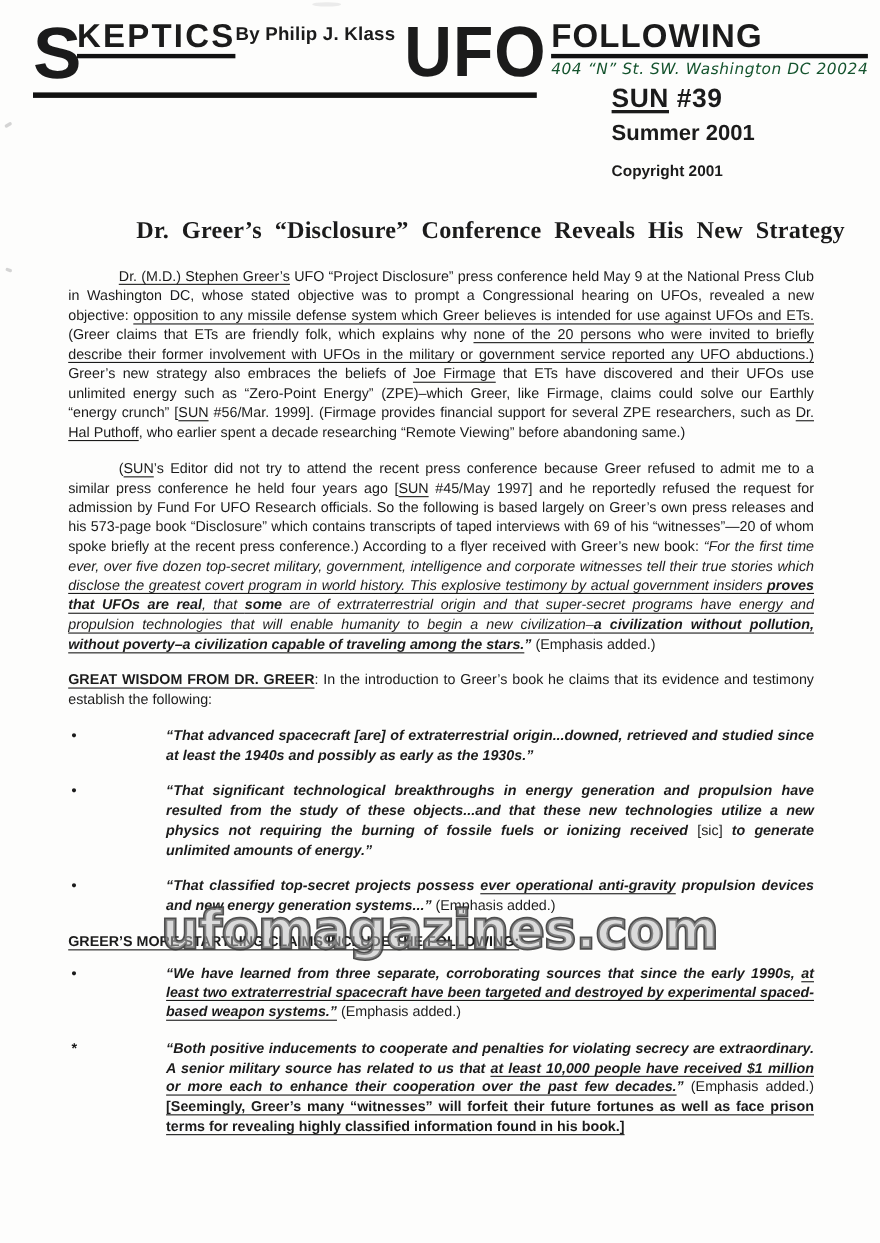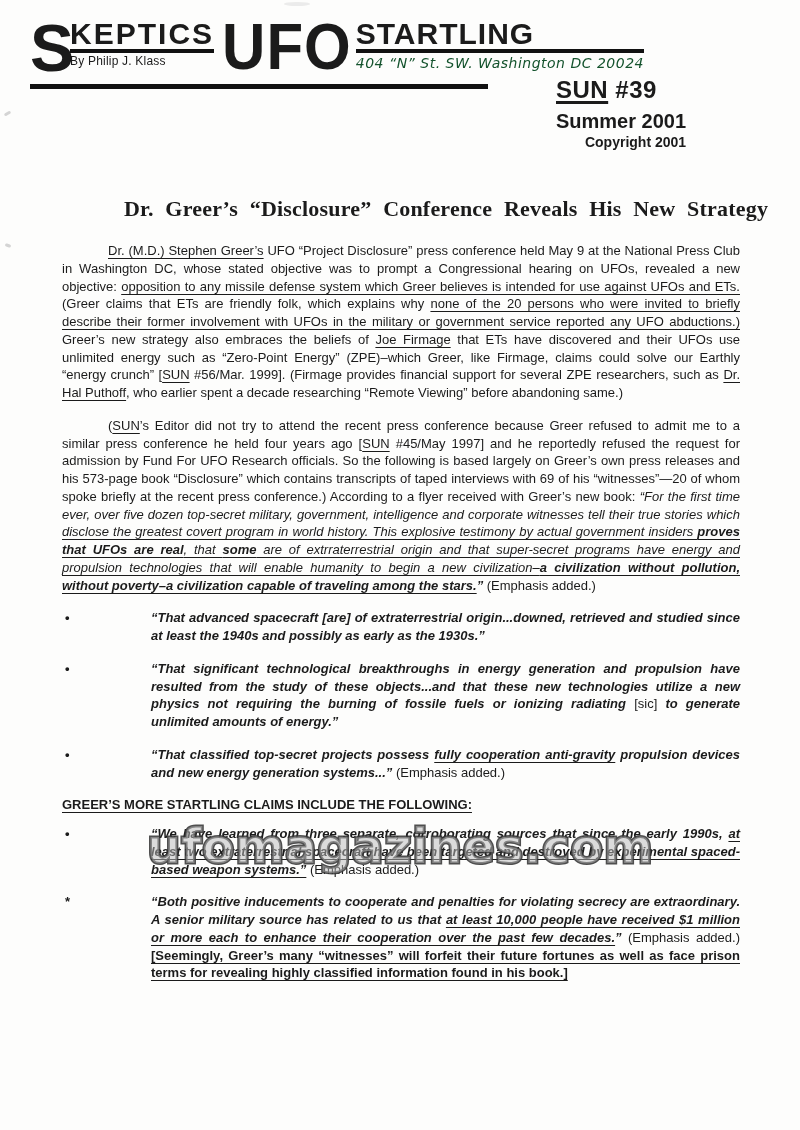--- a/index.html
+++ b/index.html
@@ -7,39 +7,39 @@
     width:800px;height:1130px;position:relative;overflow:hidden;
     background:#fdfdfc;color:#1b1b1b;
     font-family:"Liberation Sans",sans-serif;
   }
   .page{position:relative;width:800px;height:1130px;}
 
   
   .masthead{position:absolute;left:30px;top:18px;white-space:nowrap;}
   .mast-row{display:flex;align-items:flex-start;}
   .s-initial{font-size:66px;font-weight:bold;line-height:60px;letter-spacing:-2px;}
-  .skeptics-col{display:flex;flex-direction:column;margin-left:-2px;margin-top:2px;}
+  .skeptics-col{display:flex;margin-left:-2px;margin-top:2px;}
   .skeptics-word{font-size:30px;font-weight:bold;letter-spacing:2px;line-height:28px;
     border-bottom:4px solid #111;padding-bottom:1px;}
-  .byline{font-size:12px;font-weight:normal;margin-top:1px;letter-spacing:0.2px;}
+  .byline{font-size:17px;font-weight:bold;margin-top:1px;letter-spacing:0.2px;}
   .ufo-word{font-size:60px;font-weight:bold;line-height:54px;margin:0 4px 0 8px;letter-spacing:1px;
     transform:scaleY(1.08);transform-origin:top;}
   .news-col{display:flex;flex-direction:column;margin-top:2px;}
   .news-word{font-size:30px;font-weight:bold;letter-spacing:1px;line-height:28px;
     border-bottom:4px solid #111;padding-bottom:1px;}
   .address{font-size:14px;font-style:italic;margin-top:2px;color:#14532d;
     font-family:"DejaVu Sans",sans-serif;letter-spacing:0.5px;}
   .mast-rule{position:absolute;left:30px;top:84px;width:458px;height:5px;background:#111;}
 
   
   .issue-block{position:absolute;left:556px;top:76px;}
   .issue-line{font-size:24px;font-weight:bold;letter-spacing:0.5px;}
   .issue-name{text-decoration:underline;text-decoration-thickness:2.5px;text-underline-offset:3px;}
   .issue-season{font-size:20px;font-weight:bold;margin-top:6px;}
-  .issue-copy{font-size:14px;font-weight:bold;margin-top:1px;text-align:right;}
+  .issue-copy{font-size:14px;font-weight:bold;margin-top:14px;}
 
   
   .page-title{
     margin:0;position:absolute;left:0;top:196px;width:800px;text-align:center;
     font-family:"Liberation Serif",serif;font-weight:bold;font-size:22px;
     word-spacing:6px;letter-spacing:0.2px;padding-left:46px;
   }
 
   
   .doc-body{position:absolute;left:62px;top:242px;width:678px;
@@ -81,51 +81,52 @@
 
   <div class="masthead">
     <div class="mast-row">
       <span class="s-initial">S</span>
       <span class="skeptics-col">
         <span class="skeptics-word">KEPTICS</span>
         <span class="byline">By Philip J. Klass</span>
       </span>
       <span class="ufo-word">UFO</span>
       <span class="news-col">
-        <span class="news-word">STARTLING</span>
+        <span class="news-word">FOLLOWING</span>
         <span class="address">404 “N” St. SW. Washington DC 20024</span>
       </span>
     </div>
   </div>
   <div class="mast-rule"></div>
 
   <div class="issue-block">
     <div class="issue-line">
       <span class="issue-name">SUN</span><span> #39</span>
     </div>
     <div class="issue-season">Summer 2001</div>
     <div class="issue-copy">Copyright 2001</div>
   </div>
 
   <h1 class="page-title">Dr. Greer’s “Disclosure” Conference Reveals His New Strategy</h1>
 
   <div class="doc-body">
       <div class="para indent"><span class="u">Dr. (M.D.) Stephen Greer’s</span><span> UFO “Project Disclosure” press conference  held May 9 at the National Press Club in Washington DC, whose stated objective was to prompt a Congressional hearing on UFOs, revealed a new objective: </span><span class="u">opposition to any missile defense system which Greer believes is intended for use against UFOs and ETs.</span><span>  (Greer claims that ETs are friendly folk,  which explains why </span><span class="u">none of the 20 persons who were invited to briefly describe their former involvement with UFOs in the military or government service reported any UFO abductions.)</span><span>   Greer’s new strategy also embraces the beliefs of </span><span class="u">Joe Firmage</span><span> that ETs have discovered and their UFOs use unlimited energy such as “Zero-Point Energy” (ZPE)–which Greer, like Firmage,  claims could solve our Earthly “energy crunch” [</span><span class="u">SUN</span><span> #56/Mar. 1999].  (Firmage provides financial support for several ZPE researchers, such as </span><span class="u">Dr. Hal Puthoff</span><span>, who earlier spent a decade researching “Remote Viewing” before abandoning same.)</span></div>
       <div class="para indent"><span>(</span><span class="u">SUN</span><span>’s Editor did not try to attend the recent press conference because Greer refused to admit me to a similar press conference he held four years ago [</span><span class="u">SUN</span><span> #45/May 1997] and he reportedly refused the request for admission by Fund For UFO Research officials.  So the following is based largely on Greer’s own press releases and his 573-page book “Disclosure” which contains transcripts of taped interviews with 69 of his “witnesses”—20 of whom spoke briefly at the recent press conference.)  According to a flyer received with Greer’s new book: </span><span class="i">“For the first time ever, over five dozen top-secret military,  government, intelligence and corporate witnesses tell their true stories which </span><span class="i u">disclose the greatest covert program in world history.  This explosive  testimony by actual government insiders </span><span class="b i u">proves that UFOs are real</span><span class="i u">, that </span><span class="b i u">some</span><span class="i u"> are of extrraterrestrial origin and that super-secret programs have energy and propulsion technologies that will enable humanity to begin a new civilization–</span><span class="b i u">a civilization without pollution,  without poverty–a civilization capable of traveling among the stars.</span><span class="b i">”</span><span> (Emphasis added.)</span></div>
+      <div class="para"><span class="b u">GREAT WISDOM FROM DR. GREER</span><span>: In the introduction to Greer’s book he claims that its evidence and testimony establish the following:</span></div>
       <div class="bullet">
         <span class="marker">•</span>
         <span class="content"><span class="b i">“That advanced spacecraft [are] of extraterrestrial origin...downed, retrieved and studied since at least the 1940s and possibly as early as the 1930s.”</span></span>
       </div>
       <div class="bullet">
         <span class="marker">•</span>
-        <span class="content"><span class="b i">“That significant technological breakthroughs in energy generation and propulsion have resulted from the study of these objects...and that these new technologies utilize a new physics not requiring the burning of fossile fuels or ionizing radiating </span><span>[sic]</span><span class="b i"> to generate unlimited amounts of energy.”</span></span>
+        <span class="content"><span class="b i">“That significant technological breakthroughs in energy generation and propulsion have resulted from the study of these objects...and that these new technologies utilize a new physics not requiring the burning of fossile fuels or ionizing received </span><span>[sic]</span><span class="b i"> to generate unlimited amounts of energy.”</span></span>
       </div>
       <div class="bullet">
         <span class="marker">•</span>
-        <span class="content"><span class="b i">“That classified top-secret projects possess </span><span class="b i u">fully cooperation anti-gravity</span><span class="b i"> propulsion devices and new energy generation systems...”</span><span>  (Emphasis added.)</span></span>
+        <span class="content"><span class="b i">“That classified top-secret projects possess </span><span class="b i u">ever operational anti-gravity</span><span class="b i"> propulsion devices and new energy generation systems...”</span><span>  (Emphasis added.)</span></span>
       </div>
       <div class="heading"><span class="b u">GREER’S MORE STARTLING CLAIMS INCLUDE THE FOLLOWING:</span></div>
       <div class="bullet">
         <span class="marker">•</span>
         <span class="content"><span class="b i">“We have learned from three separate, corroborating sources that since the early 1990s, </span><span class="b i u">at least two extraterrestrial spacecraft have been targeted and destroyed by experimental spaced-based weapon systems.”</span><span>  (Emphasis added.)</span></span>
       </div>
       <div class="bullet">
         <span class="marker">*</span>
         <span class="content"><span class="b i">“Both  positive  inducements  to  cooperate  and penalties for violating secrecy are extraordinary.  A senior military source has related to us that </span><span class="b i u">at least 10,000 people have received $1 million  or more each to enhance their cooperation over the past few decades.</span><span class="b i">”</span><span> (Emphasis added.) </span><span class="b u">[Seemingly,  Greer’s many “witnesses” will forfeit their future fortunes as well as face prison terms for revealing highly classified information found in his book.]</span></span>
       </div>

